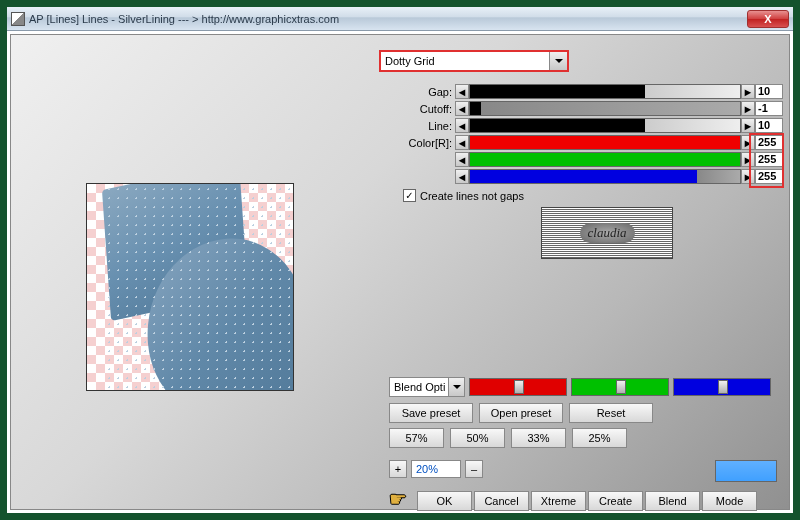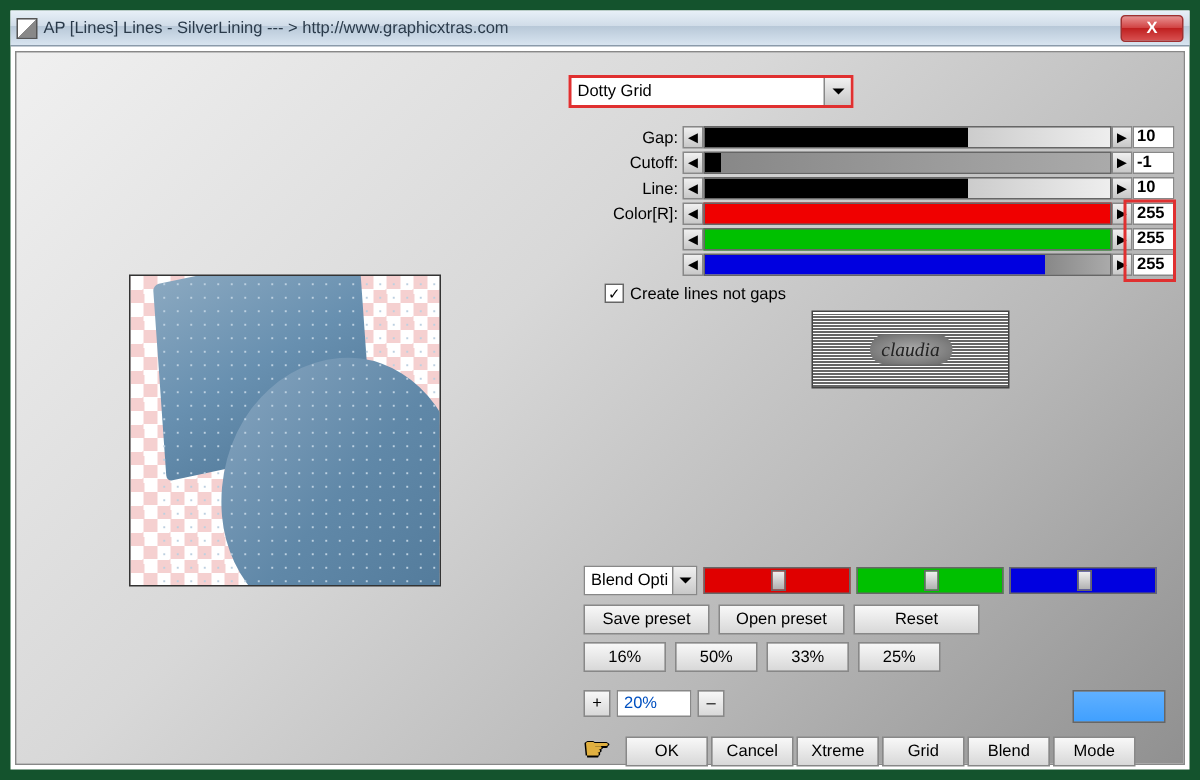--- a/index.html
+++ b/index.html
@@ -174,38 +174,38 @@
         </div>
     </div>
 
     <div class="row-presets">
       <div class="btn">Save preset</div>
       <div class="btn">Open preset</div>
       <div class="btn">Reset</div>
     </div>
 
     <div class="row-pct">
-      <div class="btn">16%</div>
+      <div class="btn">57%</div>
       <div class="btn">50%</div>
       <div class="btn">33%</div>
       <div class="btn">25%</div>
     </div>
 
     <div class="row-zoom">
       <div class="zoom-btn">+</div>
       <div class="zoom-val">20%</div>
       <div class="zoom-btn">–</div>
     </div>
 
     <div class="color-swatch"></div>
 
     <div class="row-actions">
       <div class="hand-icon"></div>
       <div class="btn">OK</div>
       <div class="btn">Cancel</div>
       <div class="btn">Xtreme</div>
-      <div class="btn">Grid</div>
+      <div class="btn">Create</div>
       <div class="btn">Blend</div>
       <div class="btn">Mode</div>
     </div>
 
   </div>
 </div>
 
 </body></html>

